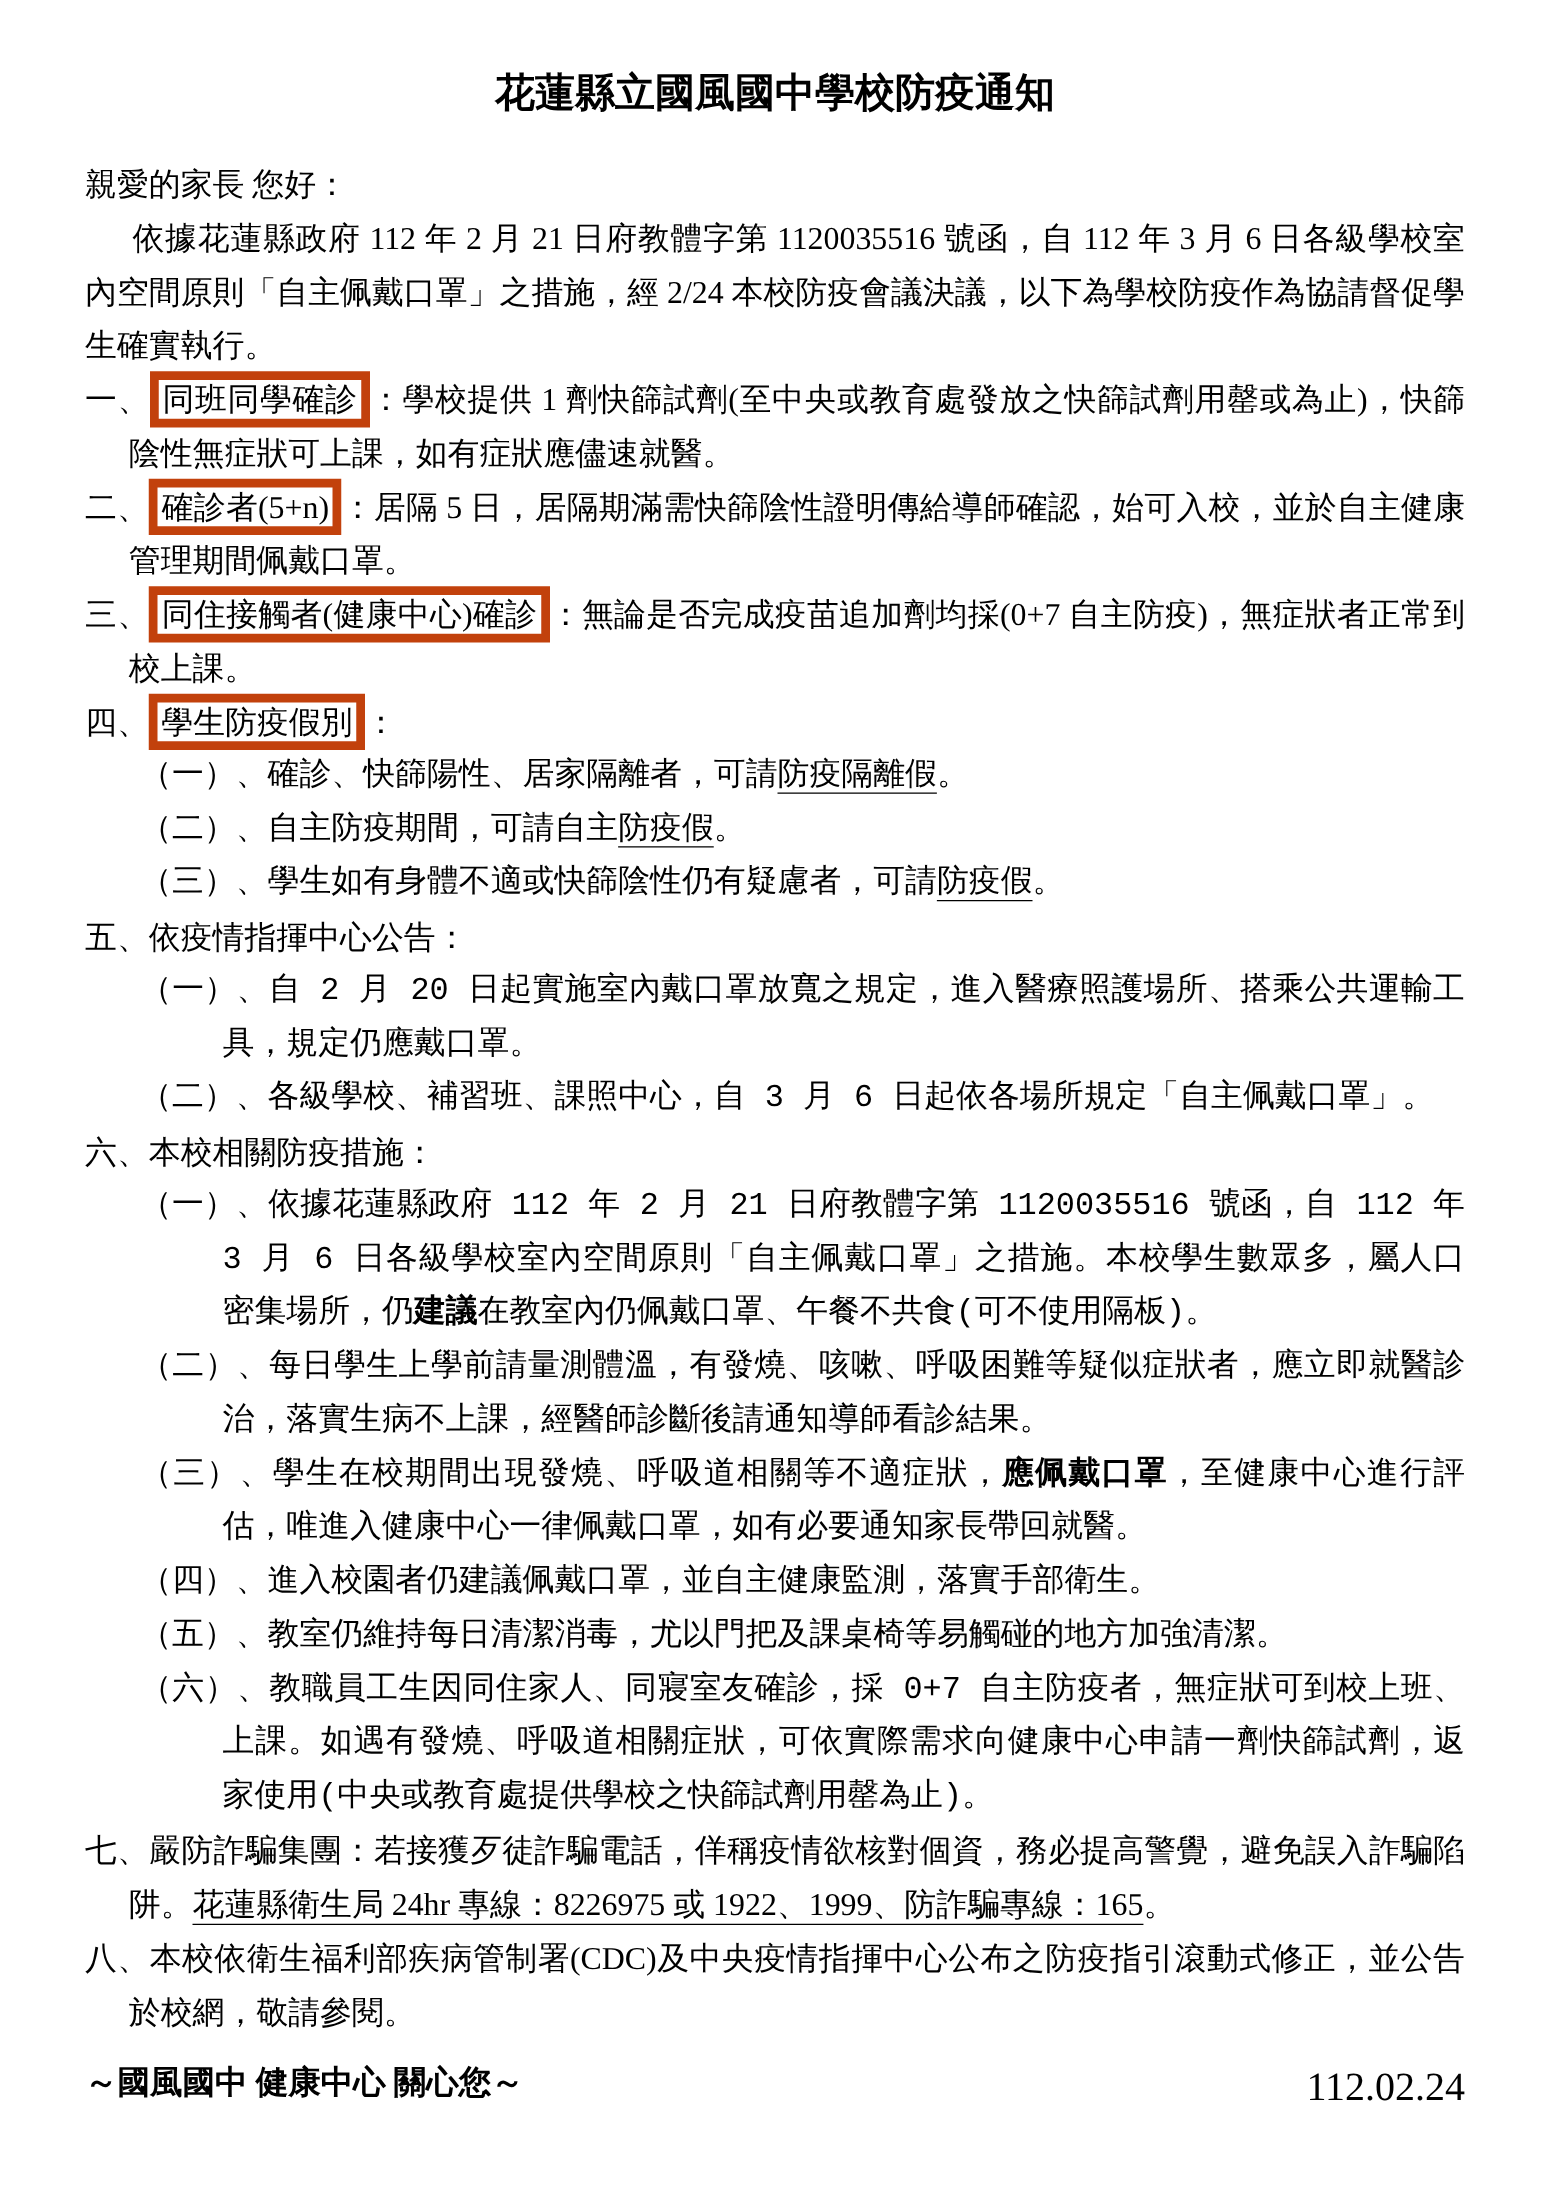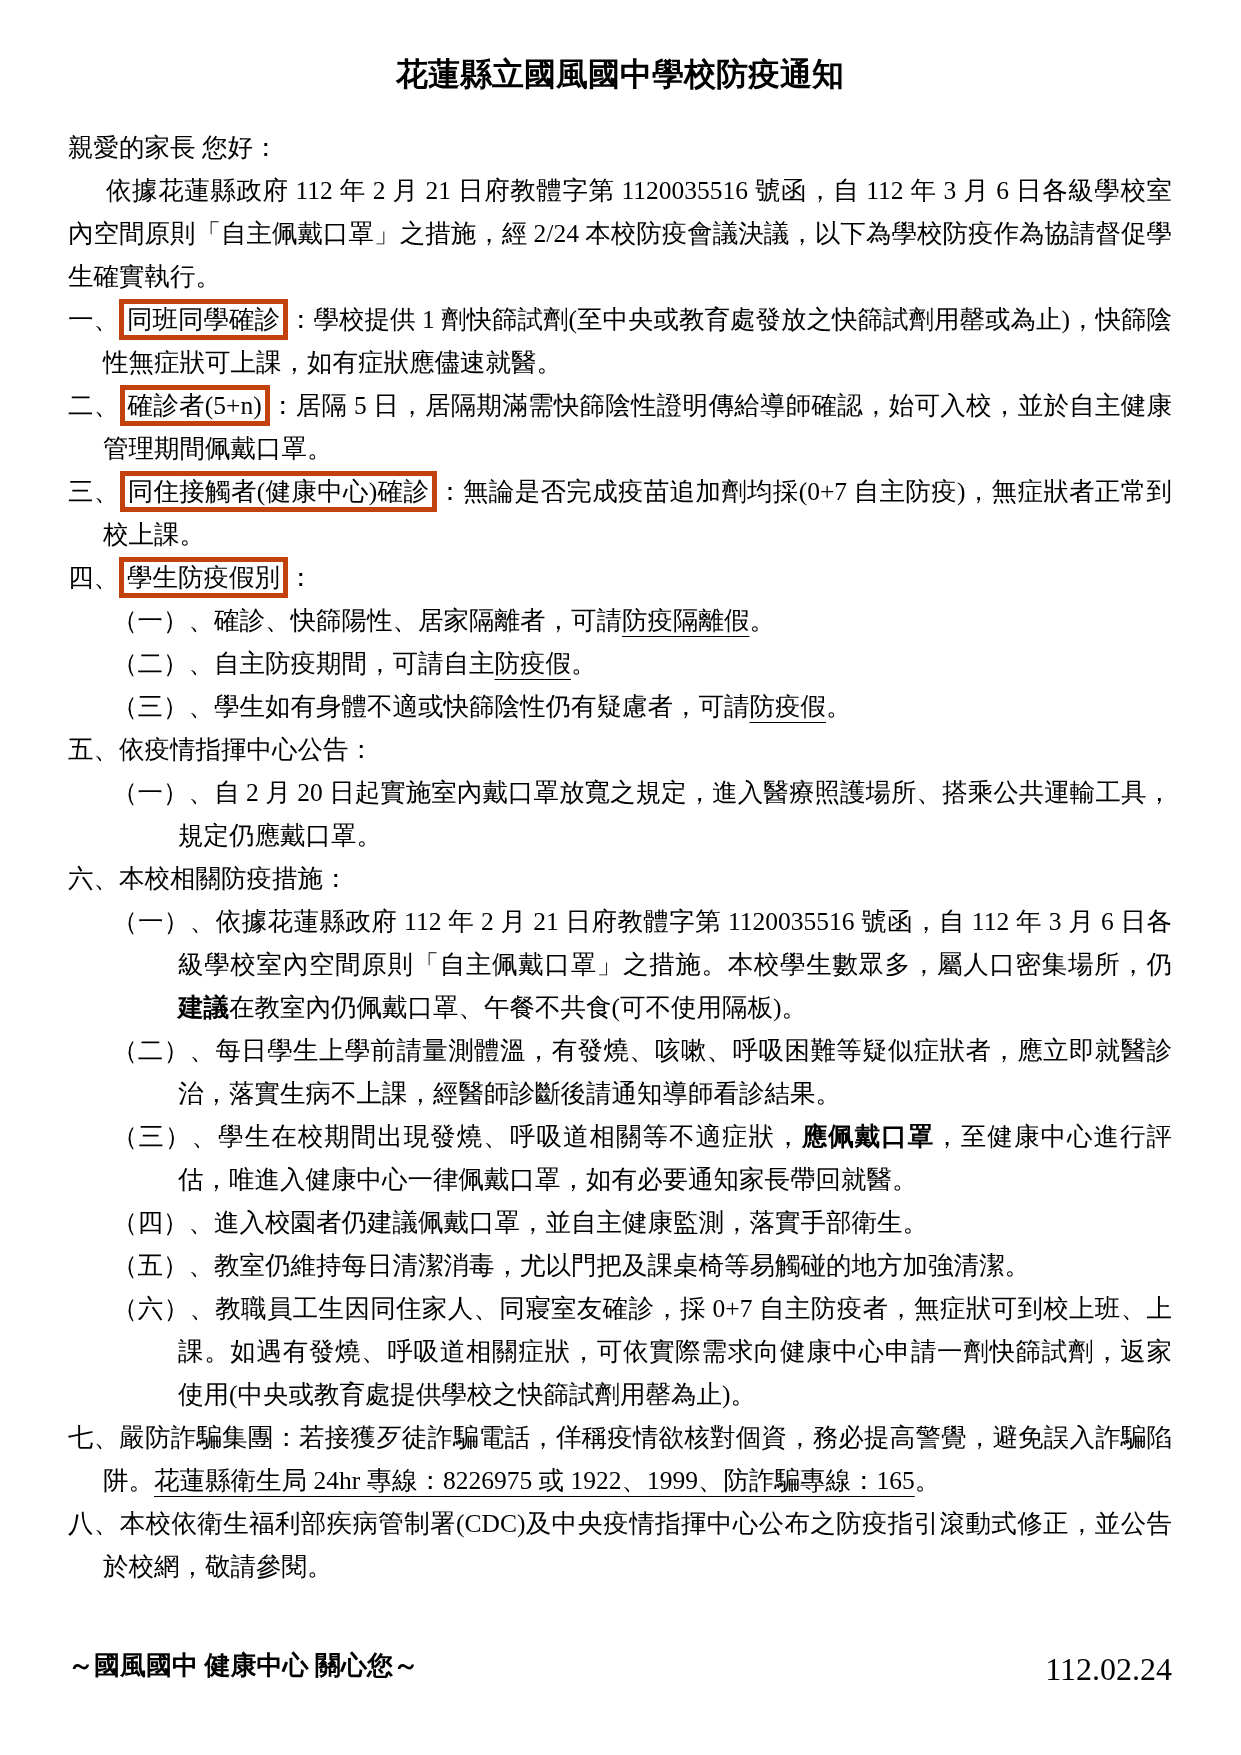--- a/index.html
+++ b/index.html
@@ -35,28 +35,29 @@
   .blk { margin: 0; }
   
   .blk-l1 {
     padding-left: 35px;
     text-indent: -35px;
   }
   
   .blk-l2 {
     padding-left: 110px;
     text-indent: -66px;
+    font-family: Liberation Mono, monospace;
   }
   
   .blk-indent {
     text-indent: 38px;
   }
   .blk-plain { text-indent: 0; }
   .seg-box {
-    border: 5px solid #c2410c;
+    border: 7px solid #c2410c;
     padding: 1px 3px;
   }
   .seg-u {
     text-decoration: underline;
     text-underline-offset: 7px;
     text-decoration-thickness: 1px;
   }
   .seg-b { font-weight: bold; }
   .doc-footer {
     position: absolute;
@@ -90,20 +91,21 @@
       <div class="blk blk-indent"><span>依據花蓮縣政府 112 年 2 月 21 日府教體字第 1120035516 號函，自 112 年 3 月 6 日各級學校室內空間原則「自主佩戴口罩」之措施，經 2/24 本校防疫會議決議，以下為學校防疫作為協請督促學生確實執行。</span></div>
       <div class="blk blk-l1"><span>一、</span><span class="seg-box">同班同學確診</span><span>：學校提供 1 劑快篩試劑(至中央或教育處發放之快篩試劑用罄或為止)，快篩陰性無症狀可上課，如有症狀應儘速就醫。</span></div>
       <div class="blk blk-l1"><span>二、</span><span class="seg-box">確診者(5+n)</span><span>：居隔 5 日，居隔期滿需快篩陰性證明傳給導師確認，始可入校，並於自主健康管理期間佩戴口罩。</span></div>
       <div class="blk blk-l1"><span>三、</span><span class="seg-box">同住接觸者(健康中心)確診</span><span>：無論是否完成疫苗追加劑均採(0+7 自主防疫)，無症狀者正常到校上課。</span></div>
       <div class="blk blk-l1"><span>四、</span><span class="seg-box">學生防疫假別</span><span>：</span></div>
       <div class="blk blk-l2"><span>（一）、確診、快篩陽性、居家隔離者，可請</span><span class="seg-u">防疫隔離假</span><span>。</span></div>
       <div class="blk blk-l2"><span>（二）、自主防疫期間，可請自主</span><span class="seg-u">防疫假</span><span>。</span></div>
       <div class="blk blk-l2"><span>（三）、學生如有身體不適或快篩陰性仍有疑慮者，可請</span><span class="seg-u">防疫假</span><span>。</span></div>
       <div class="blk blk-l1"><span>五、依疫情指揮中心公告：</span></div>
       <div class="blk blk-l2"><span>（一）、自 2 月 20 日起實施室內戴口罩放寬之規定，進入醫療照護場所、搭乘公共運輸工具，規定仍應戴口罩。</span></div>
+      <div class="blk blk-l2"><span>（二）、各級學校、補習班、課照中心，自 3 月 6 日起依各場所規定「自主佩戴口罩」。</span></div>
       <div class="blk blk-l1"><span>六、本校相關防疫措施：</span></div>
       <div class="blk blk-l2"><span>（一）、依據花蓮縣政府 112 年 2 月 21 日府教體字第 1120035516 號函，自 112 年 3 月 6 日各級學校室內空間原則「自主佩戴口罩」之措施。本校學生數眾多，屬人口密集場所，仍</span><span class="seg-b">建議</span><span>在教室內仍佩戴口罩、午餐不共食(可不使用隔板)。</span></div>
       <div class="blk blk-l2"><span>（二）、每日學生上學前請量測體溫，有發燒、咳嗽、呼吸困難等疑似症狀者，應立即就醫診治，落實生病不上課，經醫師診斷後請通知導師看診結果。</span></div>
       <div class="blk blk-l2"><span>（三）、學生在校期間出現發燒、呼吸道相關等不適症狀，</span><span class="seg-b">應佩戴口罩</span><span>，至健康中心進行評估，唯進入健康中心一律佩戴口罩，如有必要通知家長帶回就醫。</span></div>
       <div class="blk blk-l2"><span>（四）、進入校園者仍建議佩戴口罩，並自主健康監測，落實手部衛生。</span></div>
       <div class="blk blk-l2"><span>（五）、教室仍維持每日清潔消毒，尤以門把及課桌椅等易觸碰的地方加強清潔。</span></div>
       <div class="blk blk-l2"><span>（六）、教職員工生因同住家人、同寢室友確診，採 0+7 自主防疫者，無症狀可到校上班、上課。如遇有發燒、呼吸道相關症狀，可依實際需求向健康中心申請一劑快篩試劑，返家使用(中央或教育處提供學校之快篩試劑用罄為止)。</span></div>
       <div class="blk blk-l1"><span>七、嚴防詐騙集團：若接獲歹徒詐騙電話，佯稱疫情欲核對個資，務必提高警覺，避免誤入詐騙陷阱。</span><span class="seg-u">花蓮縣衛生局 24hr 專線：8226975 或 1922、1999、防詐騙專線：165</span><span>。</span></div>
       <div class="blk blk-l1"><span>八、本校依衛生福利部疾病管制署(CDC)及中央疫情指揮中心公布之防疫指引滾動式修正，並公告於校網，敬請參閱。</span></div>
     </div>

